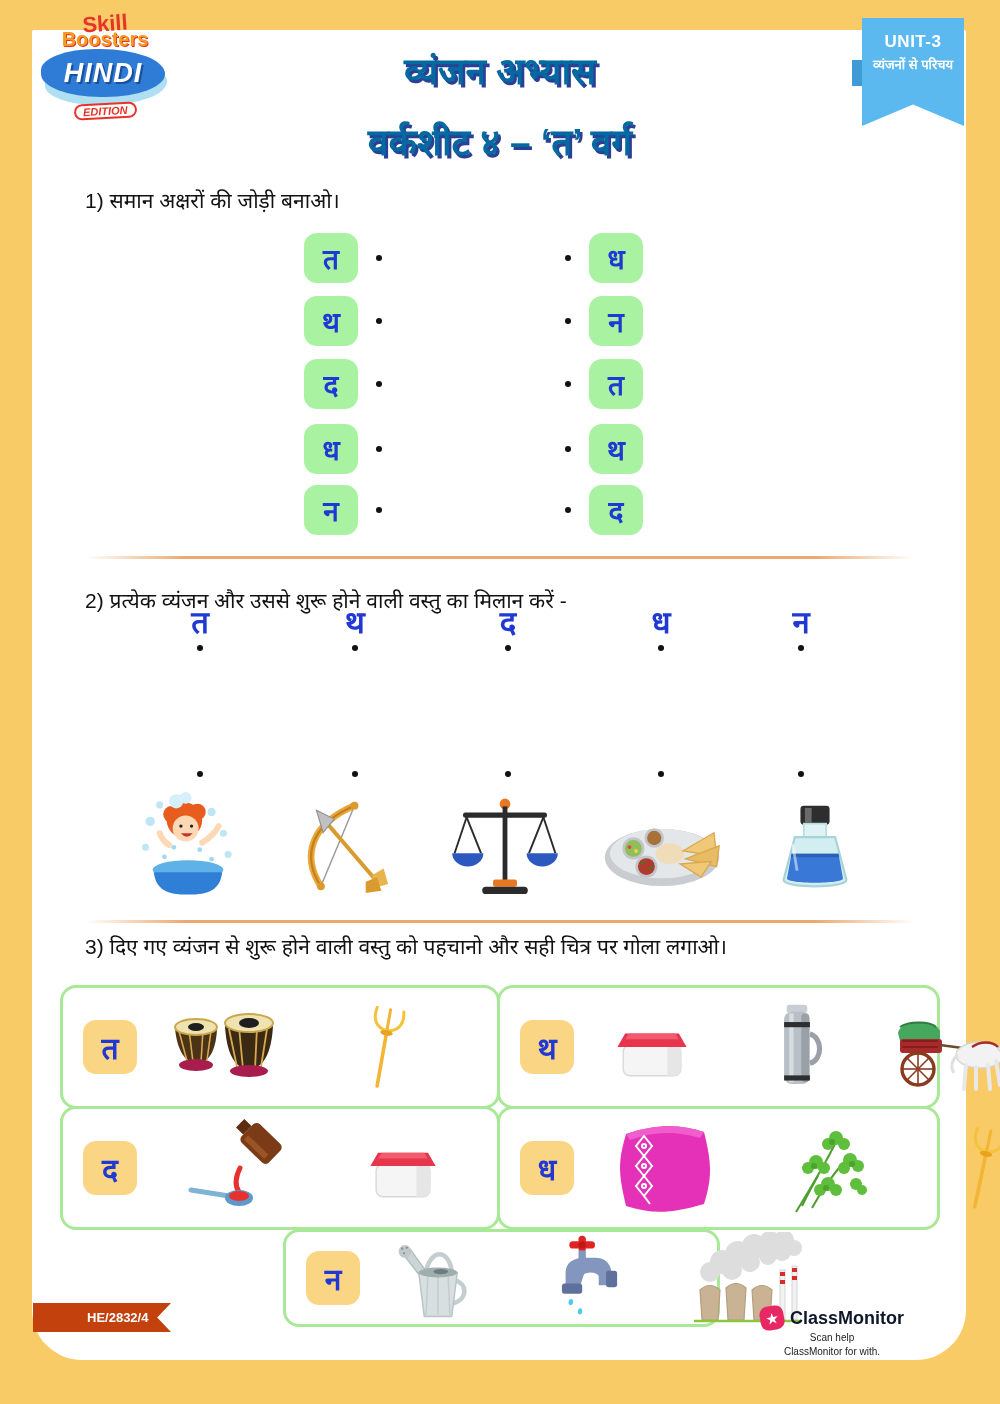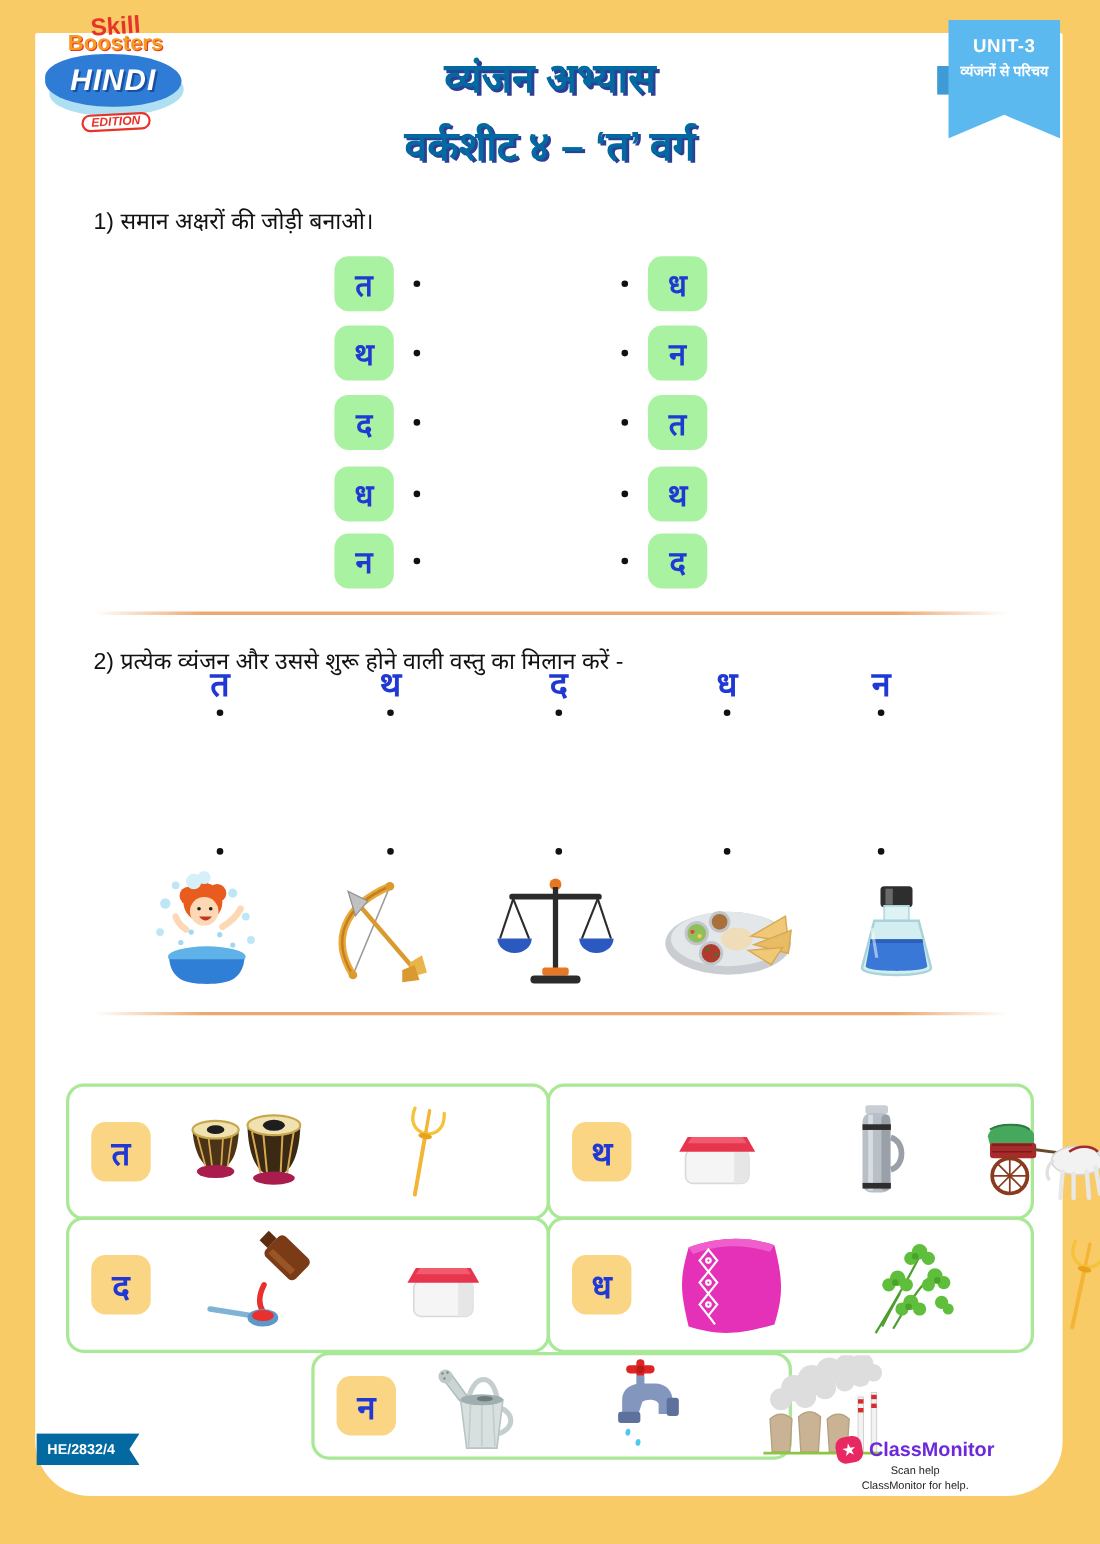--- a/index.html
+++ b/index.html
@@ -17,46 +17,46 @@
   .logo-hindi{font-size:27px;font-weight:bold;font-style:italic;color:#FFFFFF;letter-spacing:1px;text-shadow:2px 2px 0 #1A4FA0;}
   .logo-edition{display:inline-block;margin-top:-6px;background:#FFFFFF;border:2px solid #E8332A;border-radius:8px;padding:0 7px;font-size:11px;font-weight:bold;font-style:italic;color:#E8332A;transform:rotate(-3deg);position:relative;z-index:6;}
 
   .ribbon{position:absolute;left:862px;top:18px;width:102px;height:108px;background:#5CB9EF;clip-path:polygon(0 0,100% 0,100% 100%,50% 80%,0 100%);text-align:center;z-index:5;}
   .ribbon-fold{position:absolute;left:852px;top:60px;width:12px;height:26px;background:#3E9BD6;z-index:4;}
   .ribbon-line1{margin-top:14px;font-size:17px;font-weight:bold;color:#FFFFFF;letter-spacing:.5px;}
   .ribbon-line2{margin-top:3px;font-size:13px;font-weight:bold;color:#FFFFFF;}
 
   .title{position:absolute;left:0;top:44px;width:1000px;text-align:center;color:#0369a1;font-weight:bold;z-index:2;}
   .title-l1{font-size:37px;text-shadow:2.5px 2.5px 0 #2C3F94;}
-  .title-l2{font-size:37px;margin-top:10px;text-shadow:2.5px 2.5px 0 #2C3F94;}
+  .title-l2{font-size:37px;margin-top:20px;text-shadow:2.5px 2.5px 0 #2C3F94;}
 
   
   .ex-heading{position:absolute;font-size:21px;color:#111111;}
   .divider{position:absolute;left:85px;width:830px;height:3px;border-radius:2px;background:linear-gradient(to right,rgba(236,169,111,0),#ECA96F 12%,#ECA96F 88%,rgba(236,169,111,0));}
   .dot{position:absolute;width:6px;height:6px;border-radius:50%;background:#111111;}
 
   
   .gbox{position:absolute;width:54px;height:50px;background:#A9F2A2;border-radius:13px;display:flex;align-items:center;justify-content:center;font-size:28px;font-weight:bold;color:#2139D4;}
 
   
   .ex2-letter{position:absolute;font-size:31px;font-weight:bold;color:#2139D4;transform:translateX(-50%);}
   .ex2-img{position:absolute;transform:translateX(-50%);}
 
   
   .cell{position:absolute;border:3px solid #A9E896;border-radius:16px;background:#FFFFFF;display:flex;align-items:center;padding-left:20px;box-sizing:border-box;gap:26px;}
   .ybox{width:54px;height:54px;background:#FAD584;border-radius:13px;display:flex;align-items:center;justify-content:center;font-size:30px;font-weight:bold;color:#2139D4;flex:0 0 auto;}
   .cell-img{flex:0 0 auto;display:flex;align-items:center;justify-content:center;}
 
   
-  .he-ribbon{position:absolute;left:33px;top:1303px;width:94px;height:29px;background:#0369a1;clip-path:polygon(0 0,100% 0,90% 50%,100% 100%,0 100%);display:flex;align-items:center;z-index:6;}
+  .he-ribbon{position:absolute;left:33px;top:1303px;width:94px;height:29px;background:#c2410c;clip-path:polygon(0 0,100% 0,90% 50%,100% 100%,0 100%);display:flex;align-items:center;z-index:6;padding-left:44px;}
   .he-ribbon span{color:#FFFFFF;font-weight:bold;font-size:13px;margin-left:10px;}
   .cm{position:absolute;left:742px;top:1306px;width:180px;text-align:center;z-index:6;}
   .cm-top{display:flex;align-items:center;justify-content:center;gap:6px;}
   .cm-icon{width:24px;height:24px;background:#E82863;border-radius:34%;transform:rotate(-10deg);display:flex;align-items:center;justify-content:center;color:#FFFFFF;font-size:15px;line-height:1;}
-  .cm-name{font-size:18px;font-weight:bold;color:#6d28d9;}
+  .cm-name{font-size:18px;font-weight:bold;color:#0f172a;}
   .cm-sub{font-size:10px;color:#222222;line-height:12px;margin-top:2px;}
 </style>
 </head>
 <body>
 
 <div id="canvas">
   <div id="page"></div>
 
   <div class="logo">
     <div class="logo-skill">Skill</div>
@@ -211,20 +211,21 @@
       <rect x="40" y="30" width="20" height="12" fill="#DFF2F4" stroke="#B8DCE0" stroke-width="1.5"></rect>
       <path d="M32,42 L68,42 L78,80 C79,88 21,88 22,80 Z" fill="#D2EEF0" stroke="#A8D3D8" stroke-width="2"></path>
       <path d="M29,57 L71,57 L75,79 C75,84 25,84 25,79 Z" fill="#3A78D8"></path>
       <path d="M29,57 L71,57 L71.5,60 L28.5,60 Z" fill="#2B5FB8"></path>
       <path d="M30,48 L34,72" stroke="#FFFFFF" stroke-width="2.5" opacity="0.5"></path>
     </svg>
   </div>
 
   <div class="divider" style="top:920px;"></div>
 
+  <div class="ex-heading" style="left:85px;top:932px;">3) दिए गए व्यंजन से शुरू होने वाली वस्तु को पहचानो और सही चित्र पर गोला लगाओ।</div>
 
   <div class="cell" style="left:60px;top:985px;width:440px;height:124px;">
     <div class="ybox">त</div>
     <div class="cell-img">
       <svg width="120" height="100" viewBox="0 0 120 100">
         <path d="M12,30 C12,32 14,66 34,66 C54,66 54,32 54,30 Z" fill="#4A3317"></path>
         <path d="M16,34 L24,64 M26,33 L30,65 M40,33 L38,65 M48,34 L44,63" stroke="#D9A84E" stroke-width="1.6"></path>
         <ellipse cx="33" cy="68" rx="17" ry="6" fill="#A81C4E"></ellipse>
         <ellipse cx="33" cy="30" rx="21" ry="8" fill="#EFE1B0" stroke="#C9A84C" stroke-width="2"></ellipse>
         <ellipse cx="33" cy="30" rx="8" ry="4" fill="#1E1E1E"></ellipse>
@@ -468,15 +469,15 @@
   </div>
 
   <div class="cm">
     <div class="cm-top">
       <div class="cm-icon">
           <span>★</span>
         </div>
       <div class="cm-name">ClassMonitor</div>
     </div>
     <div class="cm-sub">Scan help</div>
-    <div class="cm-sub">ClassMonitor for help.</div>
+    <div class="cm-sub">ClassMonitor for with.</div>
   </div>
 </div>
 
 </body></html>

